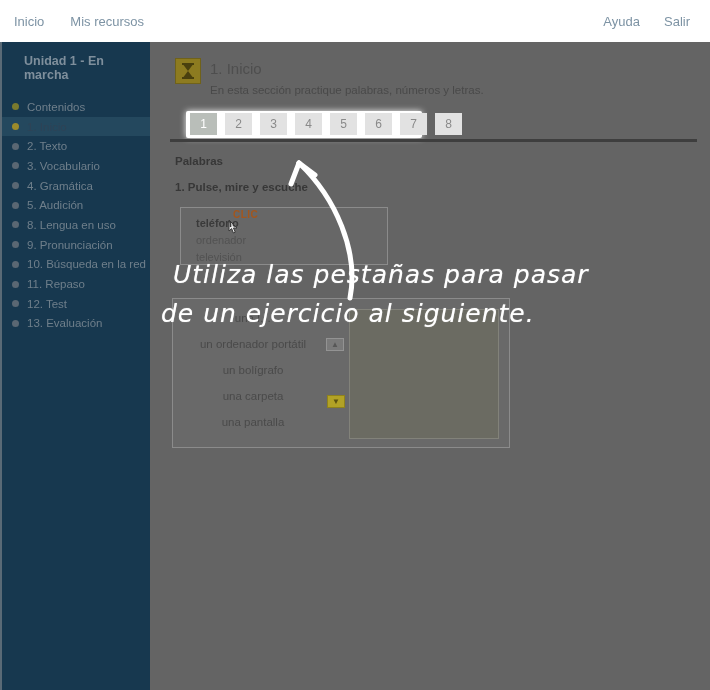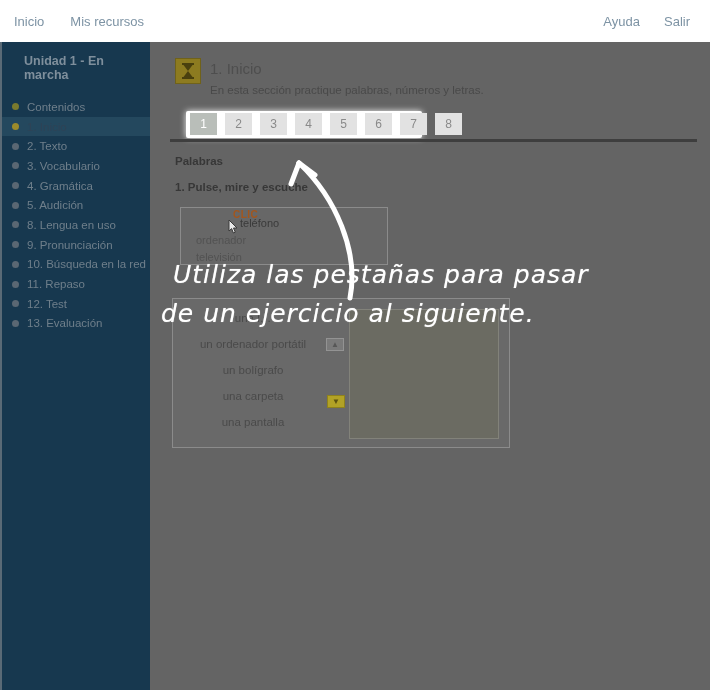--- a/index.html
+++ b/index.html
@@ -65,21 +65,21 @@
   .divider{position:absolute;left:170px;top:139px;width:527px;height:3px;background:#3e3e3e;}
 
   
   .h-palabras{position:absolute;left:175px;top:155px;font-size:11.5px;font-weight:bold;color:#373737;text-align:right;}
   .h-instruction{position:absolute;left:175px;top:181px;font-size:11.5px;font-weight:bold;color:#373737;}
 
   .card1{
     position:absolute;left:180px;top:207px;width:208px;height:58px;
     background:#676767;border:1px solid #8b8b8b;box-sizing:border-box;overflow:hidden;
   }
-  .card1 .w1{position:absolute;left:15px;top:9px;font-size:11px;font-weight:normal;color:#3a3a3a;margin-left:44px;}
+  .card1 .w1{position:absolute;left:15px;top:9px;font-size:11px;font-weight:bold;color:#3a3a3a;}
   .card1 .w2{position:absolute;left:15px;top:26px;font-size:11px;color:#525252;}
   .card1 .w3{position:absolute;left:15px;top:43px;font-size:11px;color:#525252;}
   .clic{position:absolute;left:52px;top:1px;font-size:10px;font-weight:bold;color:#a3561d;letter-spacing:.5px;}
   .cursor-ic{position:absolute;left:47px;top:12px;}
 
   .panel{
     position:absolute;left:172px;top:298px;width:338px;height:150px;
     background:#696969;border:1px solid #8b8b8b;box-sizing:border-box;
   }
   .panel .word{

